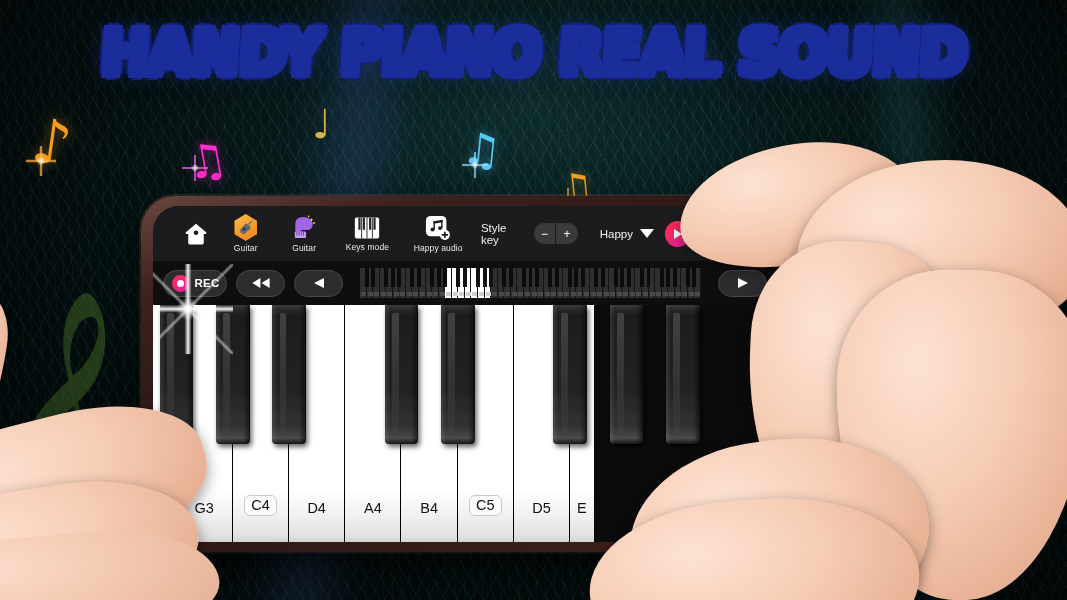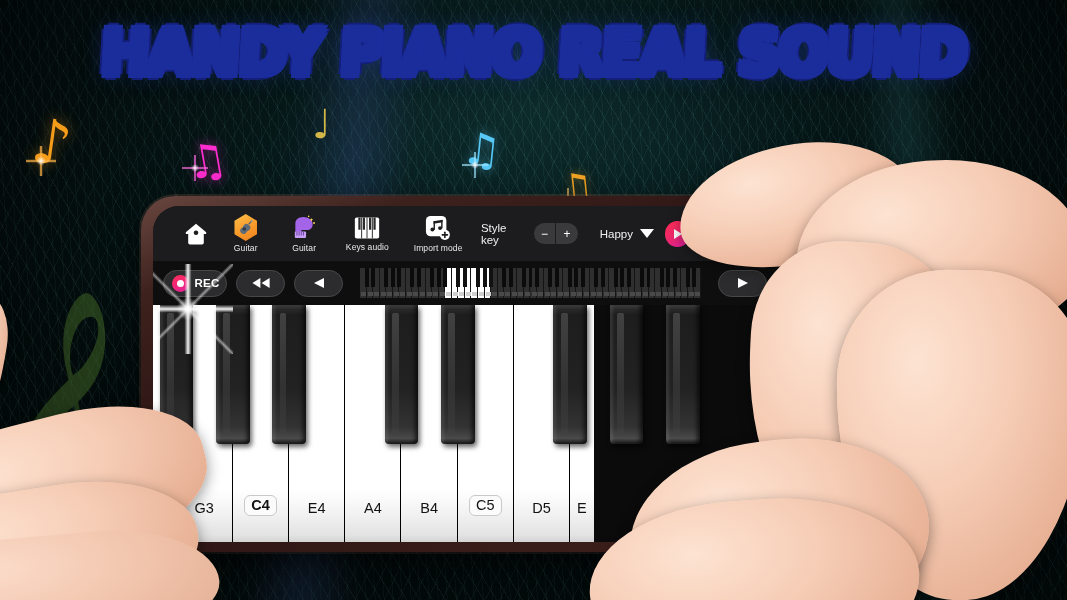--- a/index.html
+++ b/index.html
@@ -349,40 +349,40 @@
             <rect x="10.1" y="1" width="2.6" height="14"></rect>
             <rect x="17.3" y="1" width="2.6" height="14"></rect>
             <rect x="22.4" y="1" width="2.6" height="14"></rect>
           </g>
           <g stroke="#2b2b2b" stroke-width="1.1">
             <line x1="8.8" y1="1" x2="8.8" y2="25"></line>
             <line x1="15" y1="1" x2="15" y2="25"></line>
             <line x1="21.2" y1="1" x2="21.2" y2="25"></line>
           </g>
         </svg>
-        <div class="lbl">Keys audio</div>
+        <div class="lbl">Keys mode</div>
       </div>
 
       <div class="tb-item" style="width:78px">
         <svg class="icon-import" viewBox="0 0 28 28">
           <rect x="1" y="1" width="22" height="22" rx="5" fill="#ffffff"></rect>
           <g fill="#1c1c1e">
             <circle cx="8" cy="15.6" r="2.1"></circle>
             <circle cx="16.2" cy="14.1" r="2.1"></circle>
             <rect x="9.2" y="6.6" width="1.5" height="9.4"></rect>
             <rect x="17.4" y="5.4" width="1.5" height="9"></rect>
             <path d="M9.2 6.6 18.9 5v2.9L9.2 9.5Z"></path>
           </g>
           <circle cx="21.4" cy="21.4" r="5.4" fill="#ffffff"></circle>
           <g stroke="#1c1c1e" stroke-width="1.7" stroke-linecap="round">
             <line x1="21.4" y1="18.6" x2="21.4" y2="24.2"></line>
             <line x1="18.6" y1="21.4" x2="24.2" y2="21.4"></line>
           </g>
         </svg>
-        <div class="lbl">Import mode</div>
+        <div class="lbl">Happy audio</div>
       </div>
 
       <div class="sizekey-group">
         <div class="sizekey-lbl">Style key</div>
         <div class="pm-pill">
           <div>−</div>
           <div class="pm-sep"></div>
           <div>+</div>
         </div>
       </div>
@@ -603,25 +603,25 @@
         </svg>
       </div>
     </div>
 
     <div id="piano">
       <div class="wkeys" id="wkeys">
           <div class="wkey" style="flex: 0 0 3.27103%;"></div>
           <div class="wkey" style="flex: 0 0 7.78816%;">
             <span class="nm">G3</span>
           </div>
-          <div class="wkey" style="flex: 0 0 7.78816%; font-weight: bold;">
+          <div class="wkey" style="flex: 0 0 7.78816%;">
             <span class="nm boxed">C4</span>
           </div>
           <div class="wkey" style="flex: 0 0 7.78816%;">
-            <span class="nm">E4</span>
+            <span class="nm">D4</span>
           </div>
           <div class="wkey" style="flex: 0 0 7.78816%;">
             <span class="nm">A4</span>
           </div>
           <div class="wkey" style="flex: 0 0 7.78816%;">
             <span class="nm">B4</span>
           </div>
           <div class="wkey" style="flex: 0 0 7.78816%;">
             <span class="nm boxed">C5</span>
           </div>

